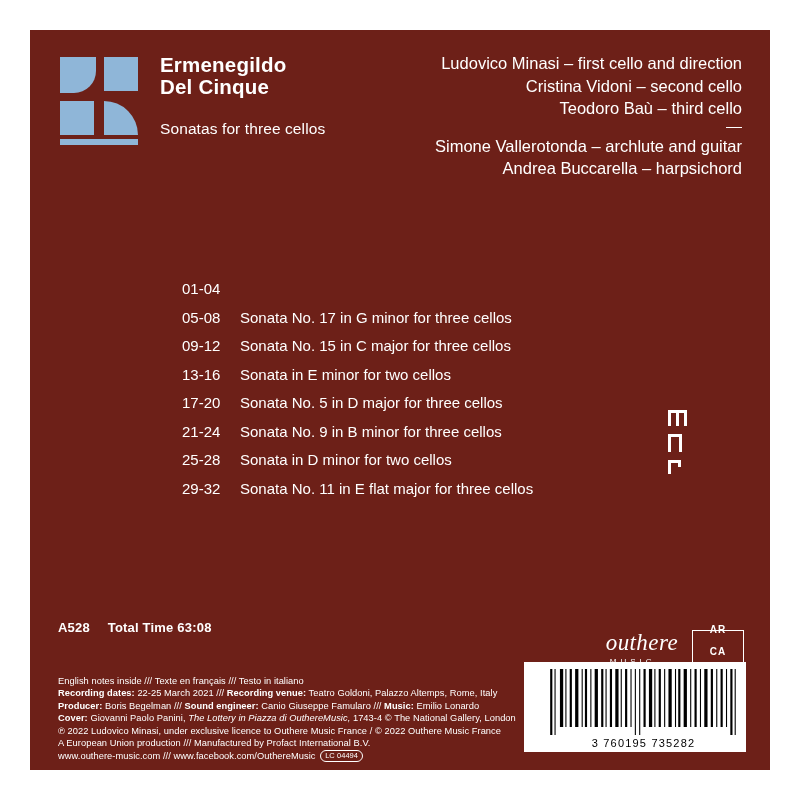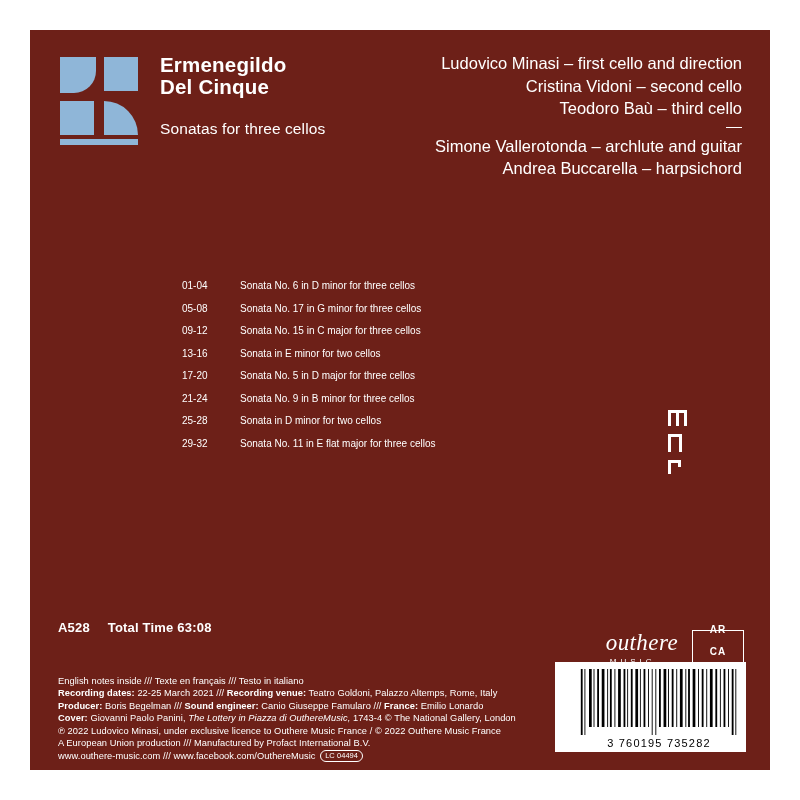--- a/index.html
+++ b/index.html
@@ -83,21 +83,21 @@
   .tracklist {
     position: absolute;
     left: 152px;
     top: 250px;
     width: 520px;
   }
   .track {
     display: flex;
     align-items: flex-end;
     margin-bottom: 11.5px;
-    font-size: 10px;
+    font-size: 15px;
   }
   .track .num {
     width: 58px;
     flex: 0 0 58px;
   }
   .track .title {
     flex: 1 1 auto;
   }
 
   
@@ -187,21 +187,21 @@
     line-height: 10px;
     vertical-align: 1px;
     margin-left: 2px;
   }
 
   
   .barcode-box {
     position: absolute;
     right: 24px;
     bottom: 18px;
-    width: 191px;
+    width: 222px;
     background: #ffffff;
     padding: 7px 7px 3px 24px;
     box-sizing: border-box;
   }
   .barcode-bars {
     height: 66px;
     width: 100%;
     display: block;
   }
   .barcode-num {
@@ -239,21 +239,20 @@
     <div class="line">Cristina Vidoni – second cello</div>
     <div class="line">Teodoro Baù – third cello</div>
     <span class="divider"></span>
     <div class="line">Simone Vallerotonda – archlute and guitar</div>
     <div class="line">Andrea Buccarella – harpsichord</div>
   </div>
 
   <div class="tracklist">
     <div class="track">
       <span class="num">01-04</span>
-      <span class="title">Sonata No. 6 in D minor for three cellos</span>
     </div>
     <div class="track">
       <span class="num">05-08</span>
       <span class="title">Sonata No. 17 in G minor for three cellos</span>
     </div>
     <div class="track">
       <span class="num">09-12</span>
       <span class="title">Sonata No. 15 in C major for three cellos</span>
     </div>
     <div class="track">
@@ -311,21 +310,21 @@
       <span>NA</span>
     </div>
   </div>
 
   <div class="credits">
     <div class="row">English notes inside /// Texte en français /// Testo in italiano</div>
     <div class="row">
       <b>Recording dates:</b><span> 22-25 March 2021 /// </span><b>Recording venue:</b><span> Teatro Goldoni, Palazzo Altemps, Rome, Italy</span>
     </div>
     <div class="row">
-      <b>Producer:</b><span> Boris Begelman /// </span><b>Sound engineer:</b><span> Canio Giuseppe Famularo /// </span><b>France:</b><span> Emilio Lonardo</span>
+      <b>Producer:</b><span> Boris Begelman /// </span><b>Sound engineer:</b><span> Canio Giuseppe Famularo /// </span><b>Music:</b><span> Emilio Lonardo</span>
     </div>
     <div class="row">
       <b>Cover:</b><span> Giovanni Paolo Panini, </span><i>The Lottery in Piazza di OuthereMusic,</i><span> 1743-4 © The National Gallery, London</span>
     </div>
     <div class="row">℗ 2022 Ludovico Minasi, under exclusive licence to Outhere Music France / © 2022 Outhere Music France</div>
     <div class="row">A European Union production /// Manufactured by Profact International B.V.</div>
     <div class="row last">
       <span>www.outhere-music.com /// www.facebook.com/OuthereMusic</span>
       <span class="lc-badge"><span>LC</span> <span>04494</span></span>
     </div>

